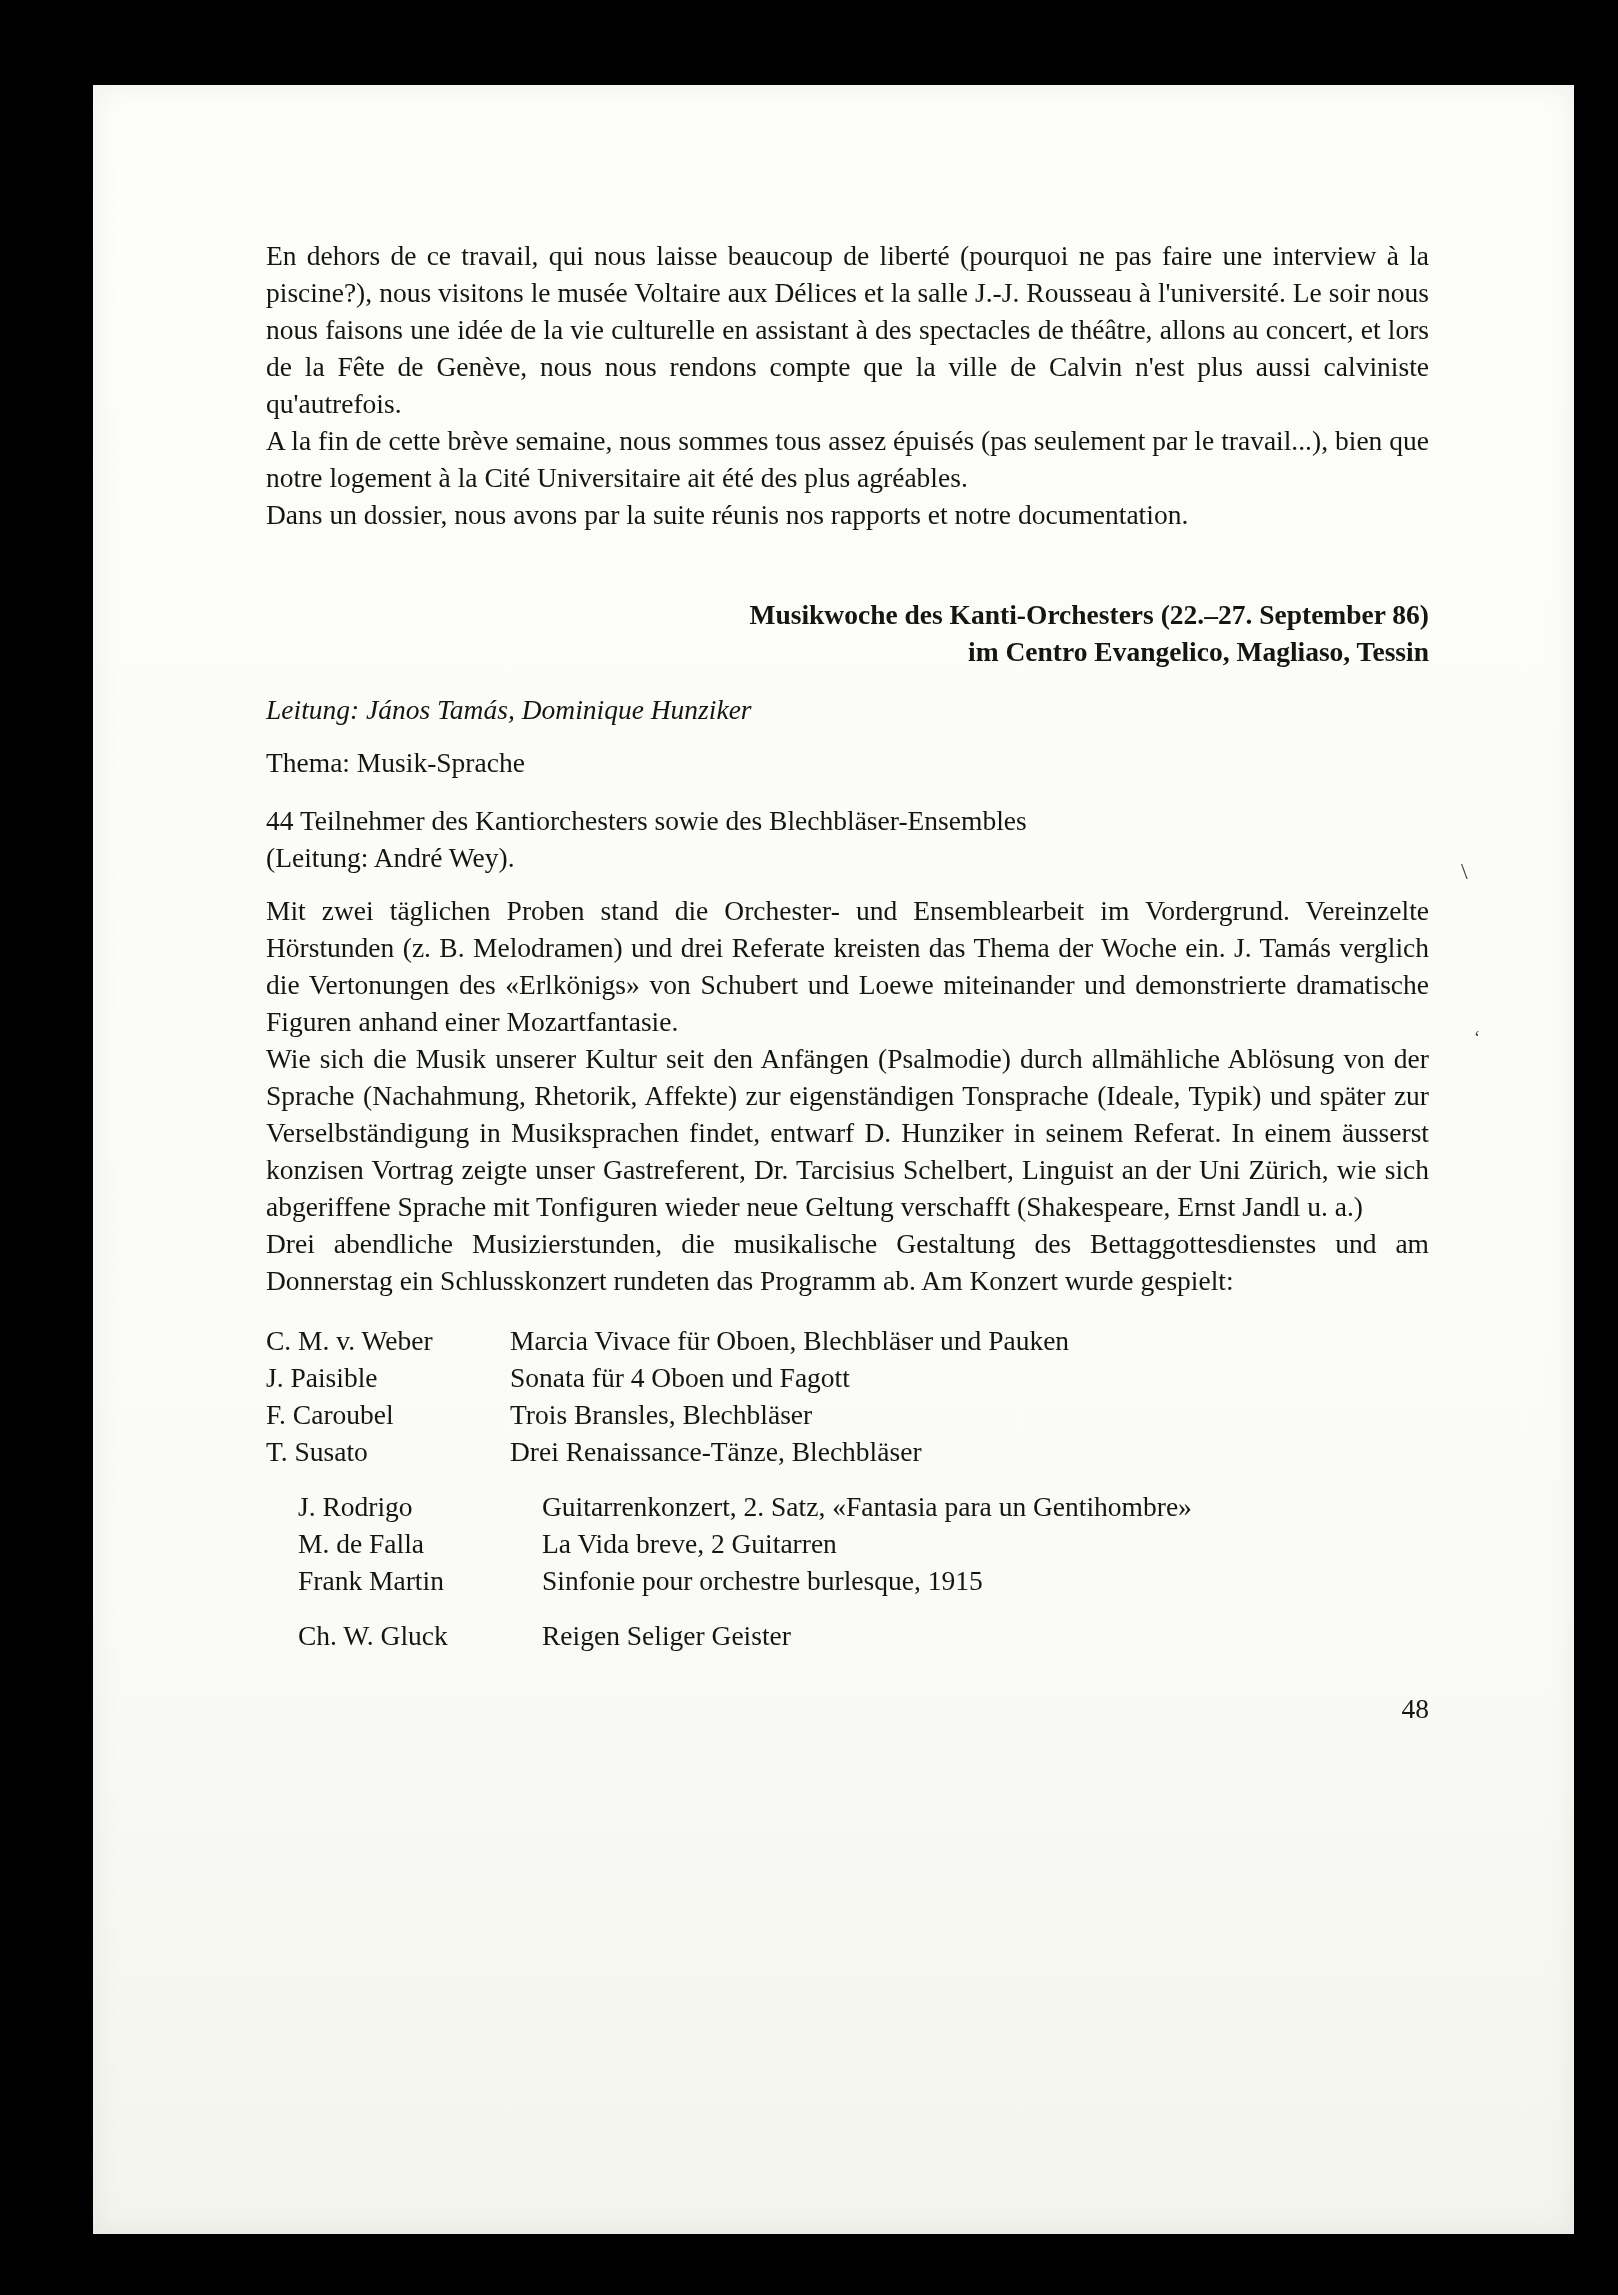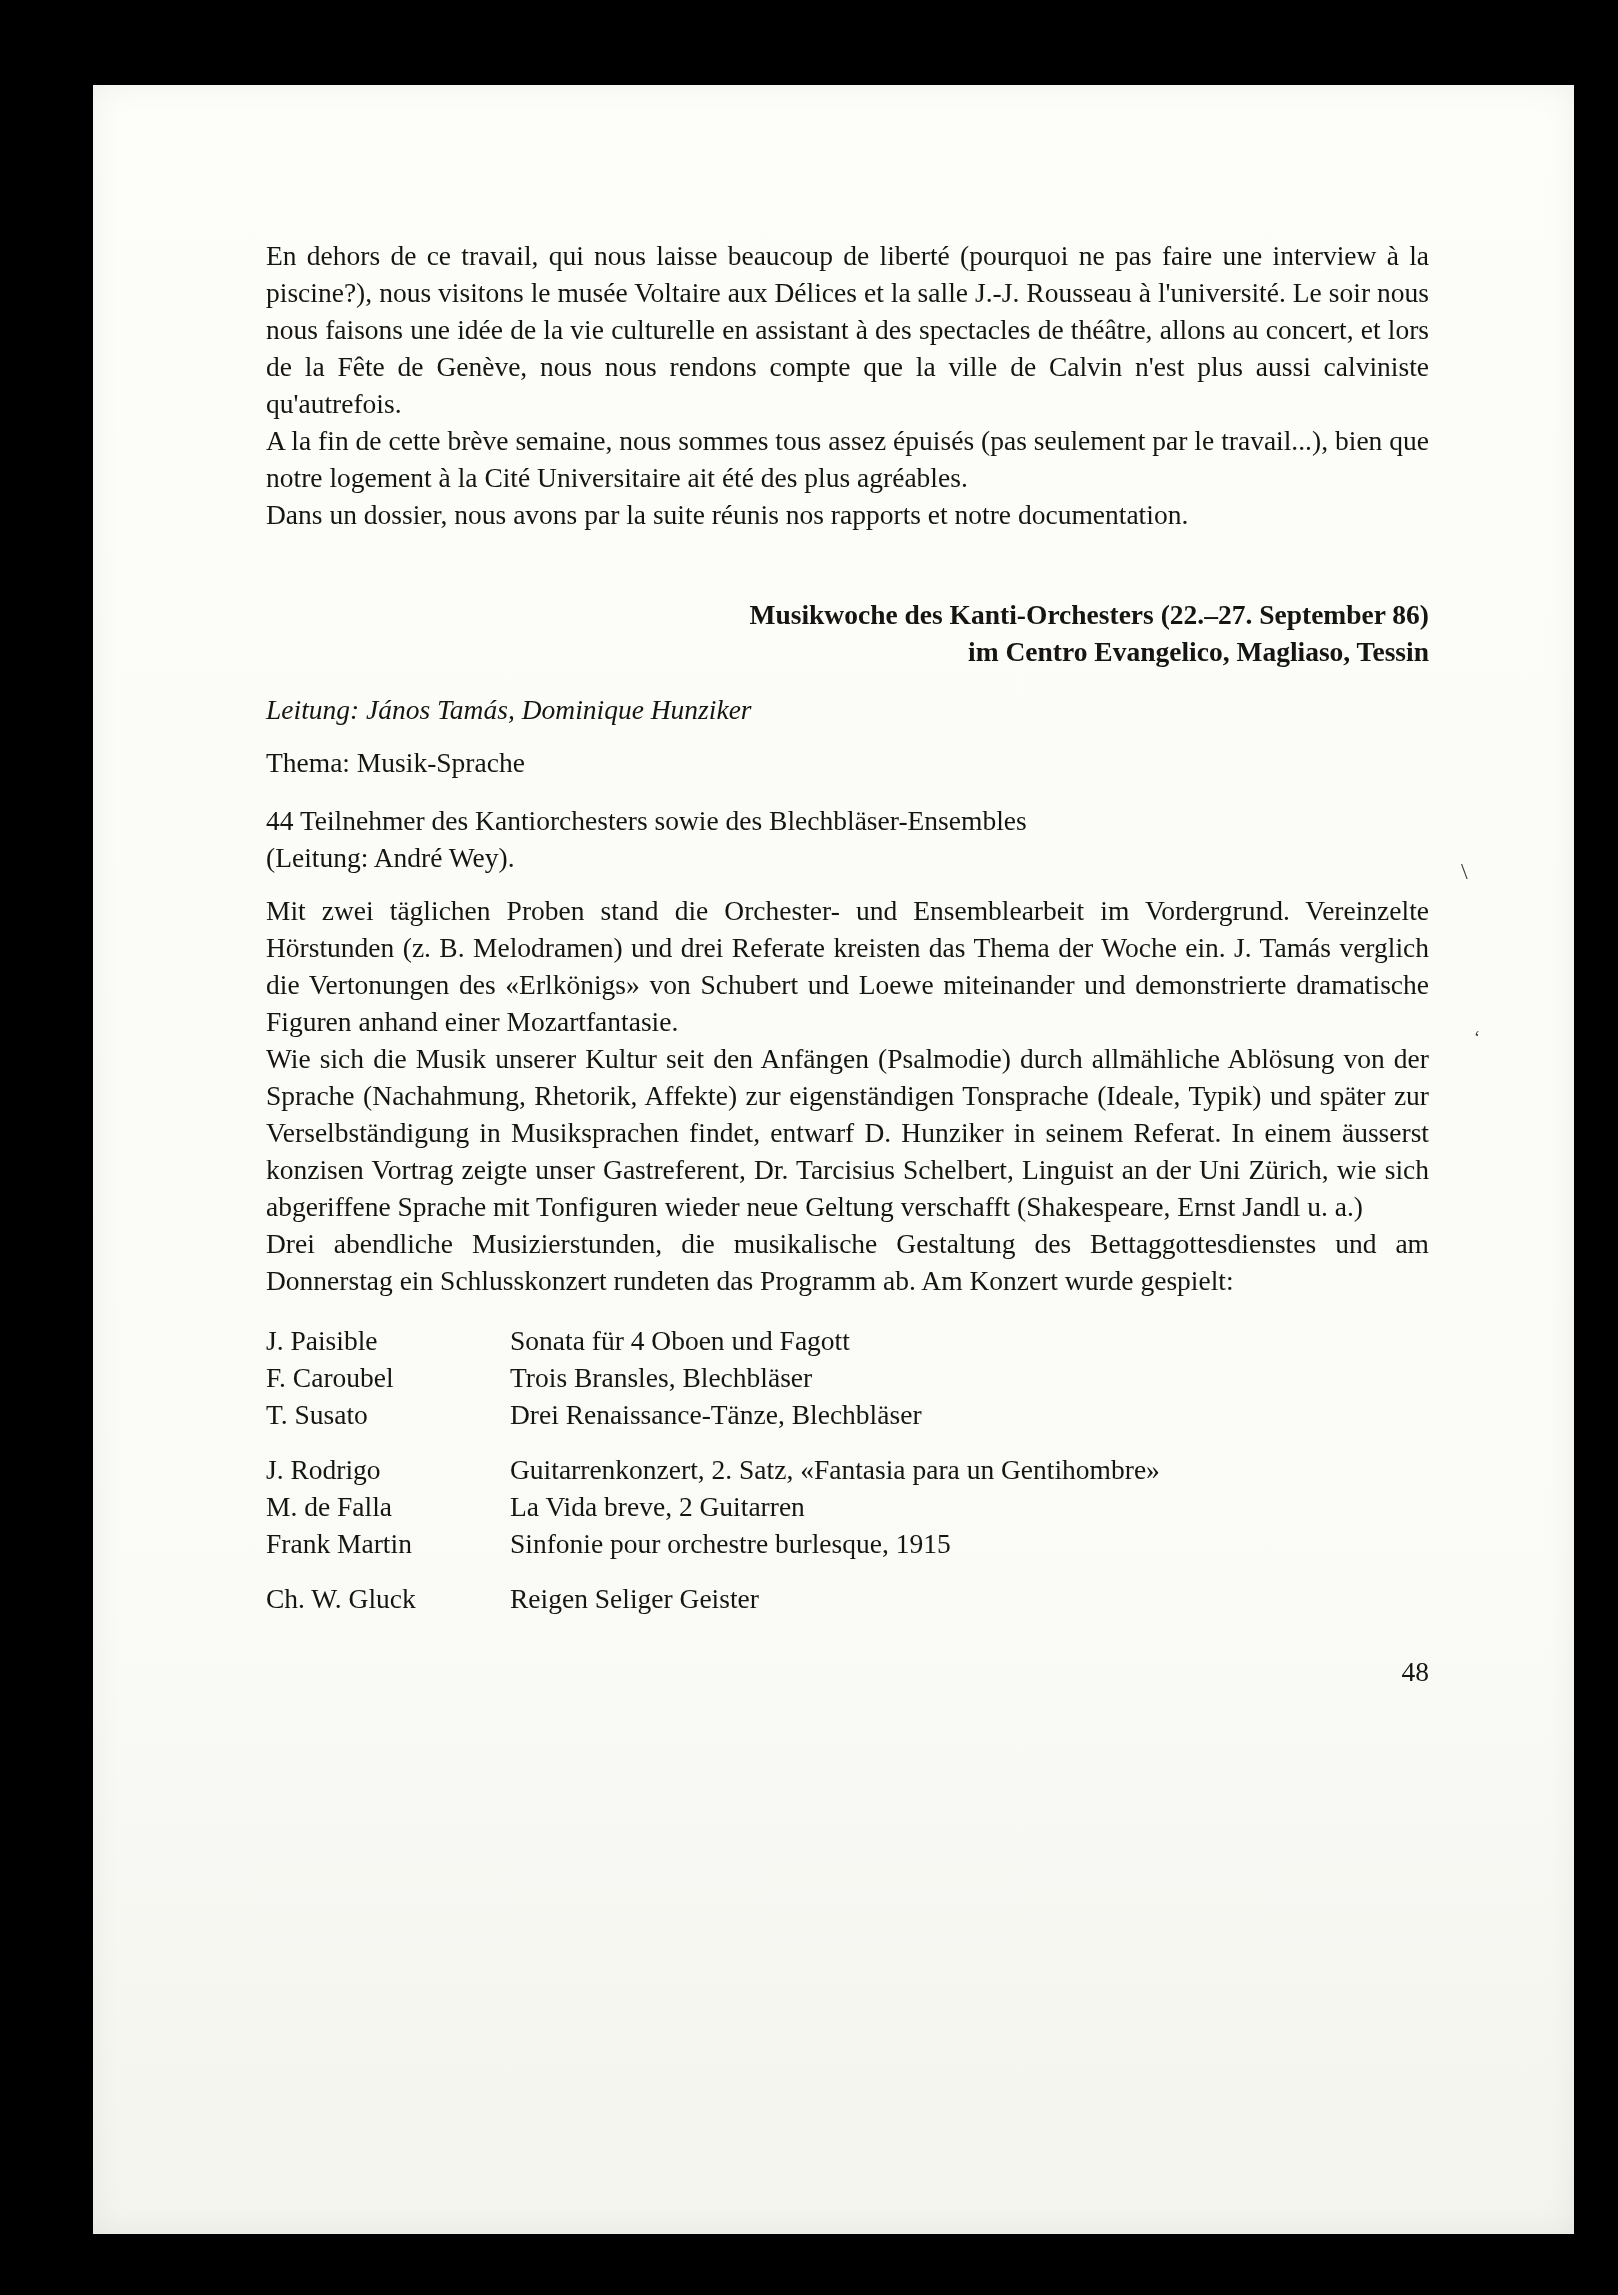--- a/index.html
+++ b/index.html
@@ -47,21 +47,21 @@
   .section-heading .line { display: block; text-align: right; }
   .leitung {
     margin-top: 21px;
     font-style: italic;
   }
   .thema { margin-top: 16px; }
   .participants { margin-top: 21px; }
   .participants .line { display: block; }
   .body-block { margin-top: 16px; }
   .concert-group { margin-top: 23px; }
-  .concert-group + .concert-group { margin-top: 18px; }
+  .concert-group + .concert-group { margin-top: 18px; margin-left: 32px; }
   .concert-row { display: flex; }
   .composer {
     flex: 0 0 244px;
     width: 244px;
   }
   .piece { flex: 1; }
   .page-number { margin-top: 36px; text-align: right; }
   .artifact {
     position: absolute;
     color: #3a3a38;
@@ -102,20 +102,24 @@
       </div>
 
       <div class="body-block">
         <p>Mit zwei täglichen Proben stand die Orchester- und Ensemblearbeit im Vordergrund. Vereinzelte Hörstunden (z. B. Melodramen) und drei Referate kreisten das Thema der Woche ein. J. Tamás verglich die Vertonungen des «Erlkönigs» von Schubert und Loewe miteinander und demonstrierte dramatische Figuren anhand einer Mozartfantasie.</p>
         <p>Wie sich die Musik unserer Kultur seit den Anfängen (Psalmodie) durch allmähliche Ablösung von der Sprache (Nachahmung, Rhetorik, Affekte) zur eigenständigen Tonsprache (Ideale, Typik) und später zur Verselbständigung in Musiksprachen findet, entwarf D. Hunziker in seinem Referat. In einem äusserst konzisen Vortrag zeigte unser Gastreferent, Dr. Tarcisius Schelbert, Linguist an der Uni Zürich, wie sich abgeriffene Sprache mit Tonfiguren wieder neue Geltung verschafft (Shakespeare, Ernst Jandl u. a.)</p>
         <p>Drei abendliche Musizierstunden, die musikalische Gestaltung des Bettaggottesdienstes und am Donnerstag ein Schlusskonzert rundeten das Programm ab. Am Konzert wurde gespielt:</p>
       </div>
 
       <div class="concert-group">
         <div class="concert-row">
+          <span class="composer">C. M. v. Weber</span>
+          <span class="piece">Marcia Vivace für Oboen, Blechbläser und Pauken</span>
+        </div>
+        <div class="concert-row">
           <span class="composer">J. Paisible</span>
           <span class="piece">Sonata für 4 Oboen und Fagott</span>
         </div>
         <div class="concert-row">
           <span class="composer">F. Caroubel</span>
           <span class="piece">Trois Bransles, Blechbläser</span>
         </div>
         <div class="concert-row">
           <span class="composer">T. Susato</span>
           <span class="piece">Drei Renaissance-Tänze, Blechbläser</span>

